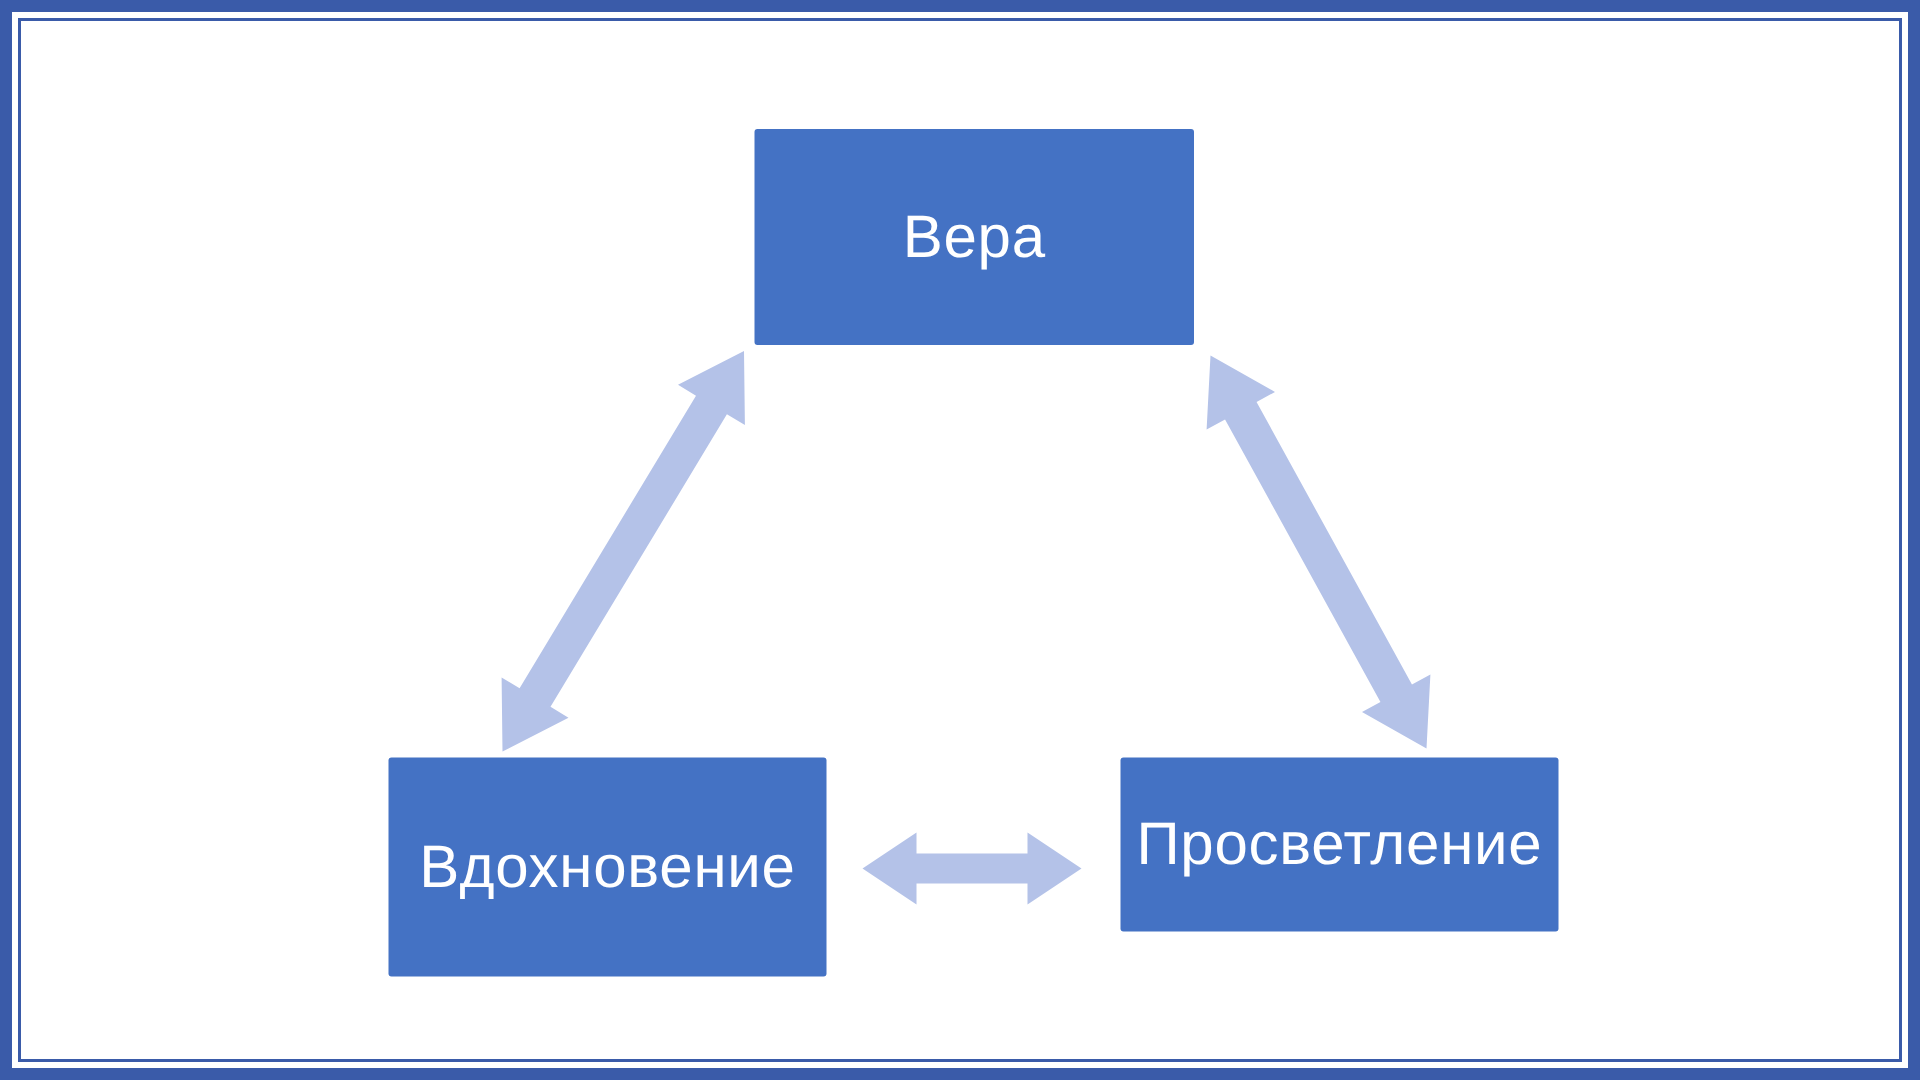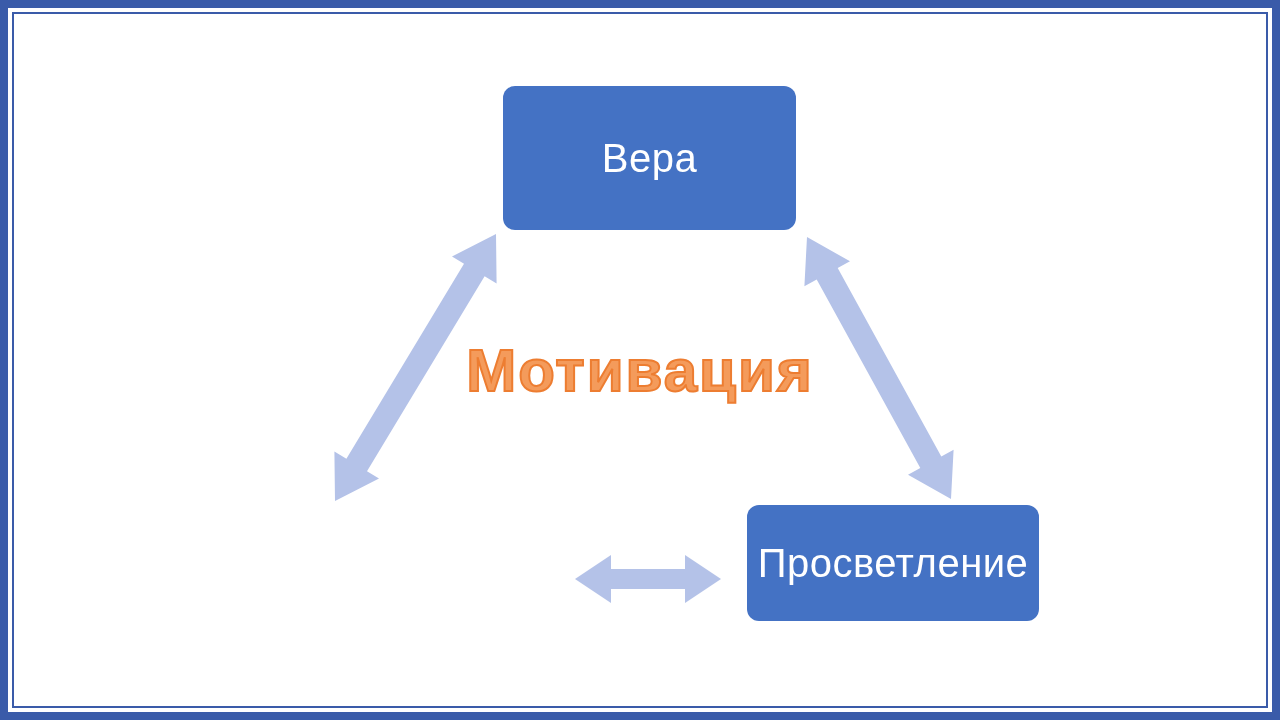--- a/index.html
+++ b/index.html
@@ -40,21 +40,21 @@
     top: 0;
     width: 1280px;
     height: 720px;
   }
   .connectors polygon {
     fill: var(--arrow);
   }
   .node {
     position: absolute;
     background: var(--node-fill);
-    border-radius: 12px;
+    border-radius: 2px;
     display: flex;
     align-items: center;
     justify-content: center;
     color: var(--node-text);
     font-size: 40px;
     line-height: 1;
     letter-spacing: 0.5px;
   }
   .node-faith        { left: 495px; top: 78px;  width: 293px; height: 144px; }
   .node-inspiration  { left: 251px; top: 497px; width: 292px; height: 146px; }
@@ -82,19 +82,21 @@
   <svg class="connectors" viewBox="0 0 1280 720" aria-hidden="true">
     <polygon points="488,226 444,248.5 456,255.8 338.4,450.8 326.4,443.6 327,493 371,470.5 359,463.2 476.6,268.2 488.6,275.4"></polygon>
     <polygon points="799,229 796.4,278.3 808.7,271.6 912.3,460 900,466.7 943,491 945.6,441.7 933.3,448.4 829.7,260 842,253.3"></polygon>
     <polygon points="567,571 603,595 603,581 677,581 677,595 713,571 677,547 677,561 603,561 603,547"></polygon>
   </svg>
 
   <div class="node node-faith">
     <span>Вера</span>
   </div>
 
+  <div class="node node-inspiration">
+    <span>Вдохновение</span>
+  </div>
 
   <div class="node node-enlightenment">
     <span>Просветление</span>
   </div>
 
-  <div class="center-label">Мотивация</div>
 </div>
 
 </body></html>

